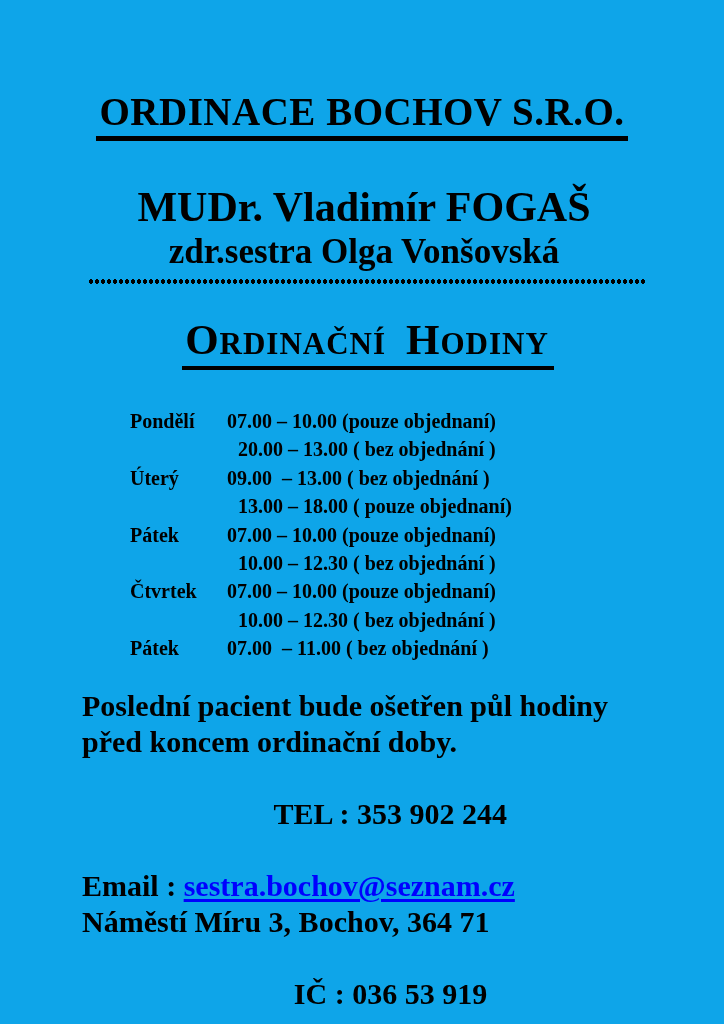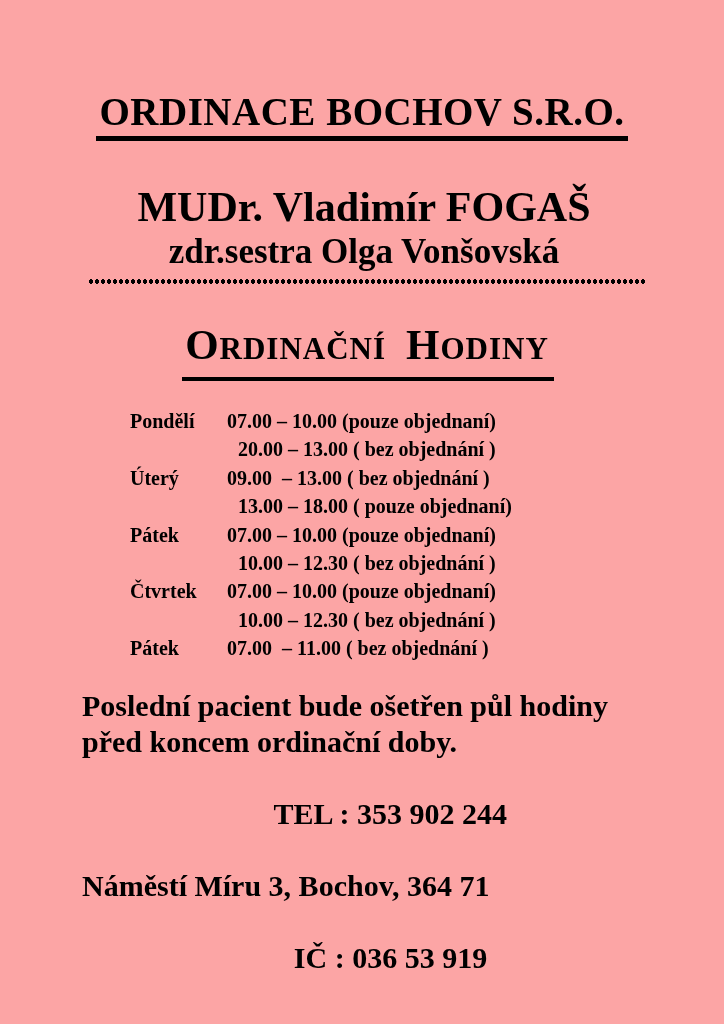--- a/index.html
+++ b/index.html
@@ -1,20 +1,20 @@
 <!DOCTYPE html>
 <html><head>
 <meta charset="utf-8">
 <style>
   html, body { margin: 0; padding: 0; background: #ffffff; }
   .page {
     position: relative;
     width: 724px;
     height: 1024px;
-    background: #fca5a5;
+    background: #0ea5e9;
     color: #000000;
     font-family: "Liberation Serif", "DejaVu Serif", serif;
     font-weight: 700;
     overflow: hidden;
   }
 
   
   .title-wrap {
     position: absolute;
     top: 92px; left: 0;
@@ -62,21 +62,21 @@
   
   .heading-wrap {
     position: absolute;
     top: 322px; left: 0;
     width: 100%;
     text-align: center;
   }
   .heading-inner {
     display: inline-block;
     margin-left: 12px;
-    line-height: 46px;
+    line-height: 35px;
     border-bottom: 4px solid #000;
     padding: 0 5px 0 3px;
   }
   .heading-inner .big   { font-size: 43px; letter-spacing: 1px; }
   .heading-inner .small { font-size: 31px; letter-spacing: 1px; }
   .heading-inner .word2 { margin-left: 20px; }
 
   
   .schedule {
     position: absolute;
@@ -166,19 +166,20 @@
       <span class="hours">07.00  – 11.00 ( bez objednání )</span>
     </div>
   </div>
 
   <div class="footer">
     <div class="f-line">Poslední pacient bude ošetřen půl hodiny</div>
     <div class="f-line">před koncem ordinační doby.</div>
     <div class="f-line center">
       <span>TEL : 353 902 244</span>
     </div>
+    <div class="f-line"><span>Email : </span><a class="email-link" href="#">sestra.bochov@seznam.cz</a></div>
     <div class="f-line">Náměstí Míru 3, Bochov, 364 71</div>
     <div class="f-line center">
       <span>IČ : 036 53 919</span>
     </div>
   </div>
 
 </div>
 
 </body></html>

